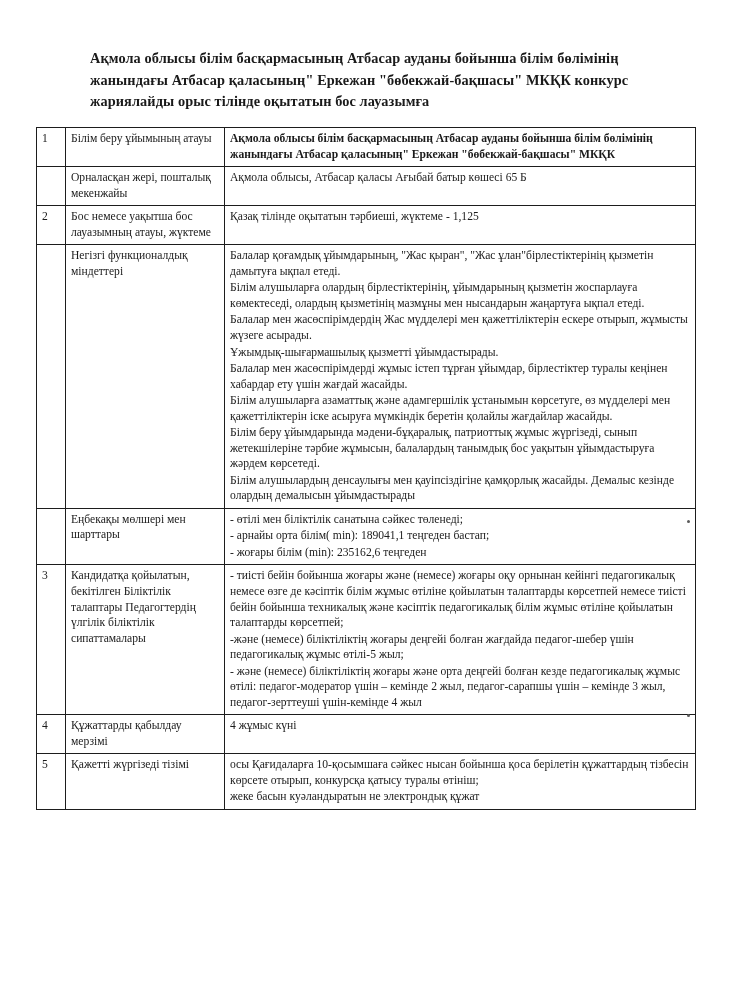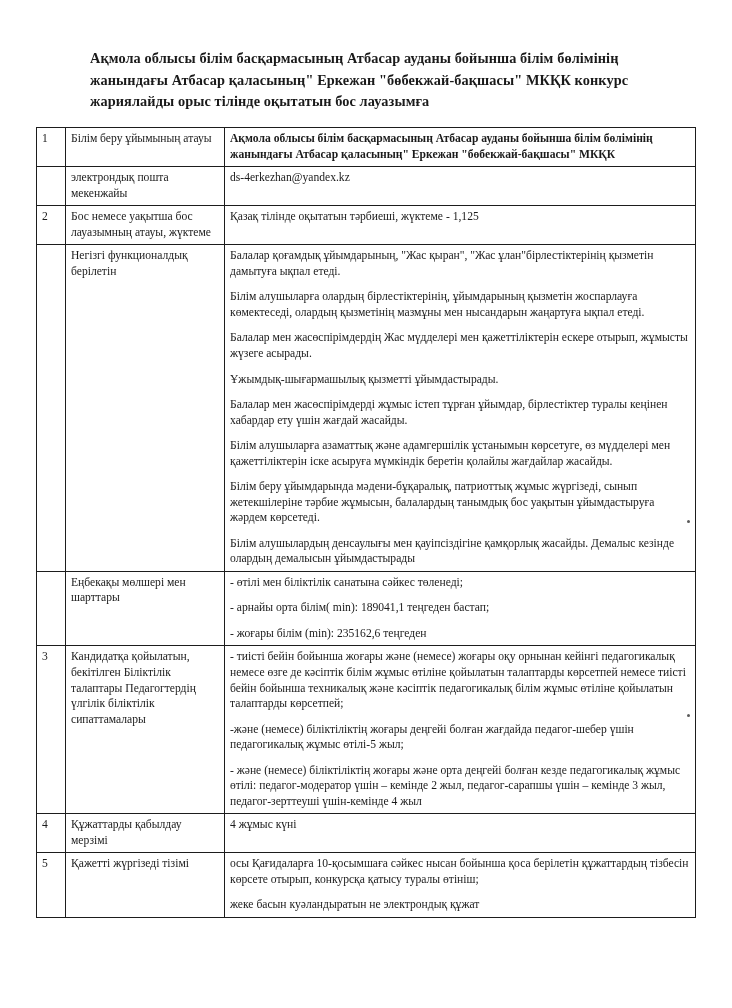--- a/index.html
+++ b/index.html
@@ -53,21 +53,21 @@
   td.value {
     width: auto;
   }
   td.value.bold {
     font-weight: bold;
   }
   .cellpara {
     margin: 0 0 0 0;
   }
   .cellpara + .cellpara {
-    margin-top: 10px;
+    margin-top: 1px;
   }
   .mark-dot {
     position: absolute;
     right: 42px;
     width: 3px;
     height: 3px;
     background: #5a5a5a;
     border-radius: 50%;
   }
   .dot1 { top: 520px; }
@@ -82,37 +82,37 @@
 
   <table class="main">
     <tbody>
 
       <tr>
         <td class="num">1</td>
         <td class="label">Білім беру ұйымының атауы</td>
         <td class="value bold">Ақмола облысы білім басқармасының Атбасар ауданы бойынша білім бөлімінің жанындағы Атбасар қаласының" Еркежан "бөбекжай-бақшасы" МКҚК</td>
       </tr>
 
+      <tr>
+        <td class="num"></td>
+        <td class="label">Орналасқан жері, пошталық мекенжайы</td>
+        <td class="value">Ақмола облысы, Атбасар қаласы Ағыбай батыр көшесі 65 Б</td>
+      </tr>
 
 
-      <tr>
-        <td class="num"></td>
-        <td class="label">электрондық пошта мекенжайы</td>
-        <td class="value">ds-4erkezhan@yandex.kz</td>
-      </tr>
 
       <tr>
         <td class="num">2</td>
         <td class="label">Бос немесе уақытша бос лауазымның атауы, жүктеме</td>
         <td class="value">Қазақ тілінде оқытатын тәрбиешi, жүктеме - 1,125</td>
       </tr>
 
       <tr>
         <td class="num"></td>
-        <td class="label">Негізгі функционалдық берілетін</td>
+        <td class="label">Негізгі функционалдық міндеттері</td>
         <td class="value">
           <div class="cellpara">Балалар қоғамдық ұйымдарының, "Жас қыран", "Жас ұлан"бірлестіктерінің қызметін дамытуға ықпал етеді.</div>
           <div class="cellpara">Білім алушыларға олардың бірлестіктерінің, ұйымдарының қызметін жоспарлауға көмектеседі, олардың қызметінің мазмұны мен нысандарын жаңартуға ықпал етеді.</div>
           <div class="cellpara">Балалар мен жасөспірімдердің Жас мүдделері мен қажеттіліктерін ескере отырып, жұмысты жүзеге асырады.</div>
           <div class="cellpara">Ұжымдық-шығармашылық қызметті ұйымдастырады.</div>
           <div class="cellpara">Балалар мен жасөспірімдерді жұмыс істеп тұрған ұйымдар, бірлестіктер туралы кеңінен хабардар ету үшін жағдай жасайды.</div>
           <div class="cellpara">Білім алушыларға азаматтық және адамгершілік ұстанымын көрсетуге, өз мүдделері мен қажеттіліктерін іске асыруға мүмкіндік беретін қолайлы жағдайлар жасайды.</div>
           <div class="cellpara">Білім беру ұйымдарында мәдени-бұқаралық, патриоттық жұмыс жүргізеді, сынып жетекшілеріне тәрбие жұмысын, балалардың танымдық бос уақытын ұйымдастыруға жәрдем көрсетеді.</div>
           <div class="cellpara">Білім алушылардың денсаулығы мен қауіпсіздігіне қамқорлық жасайды. Демалыс кезінде олардың демалысын ұйымдастырады</div>
         </td>

